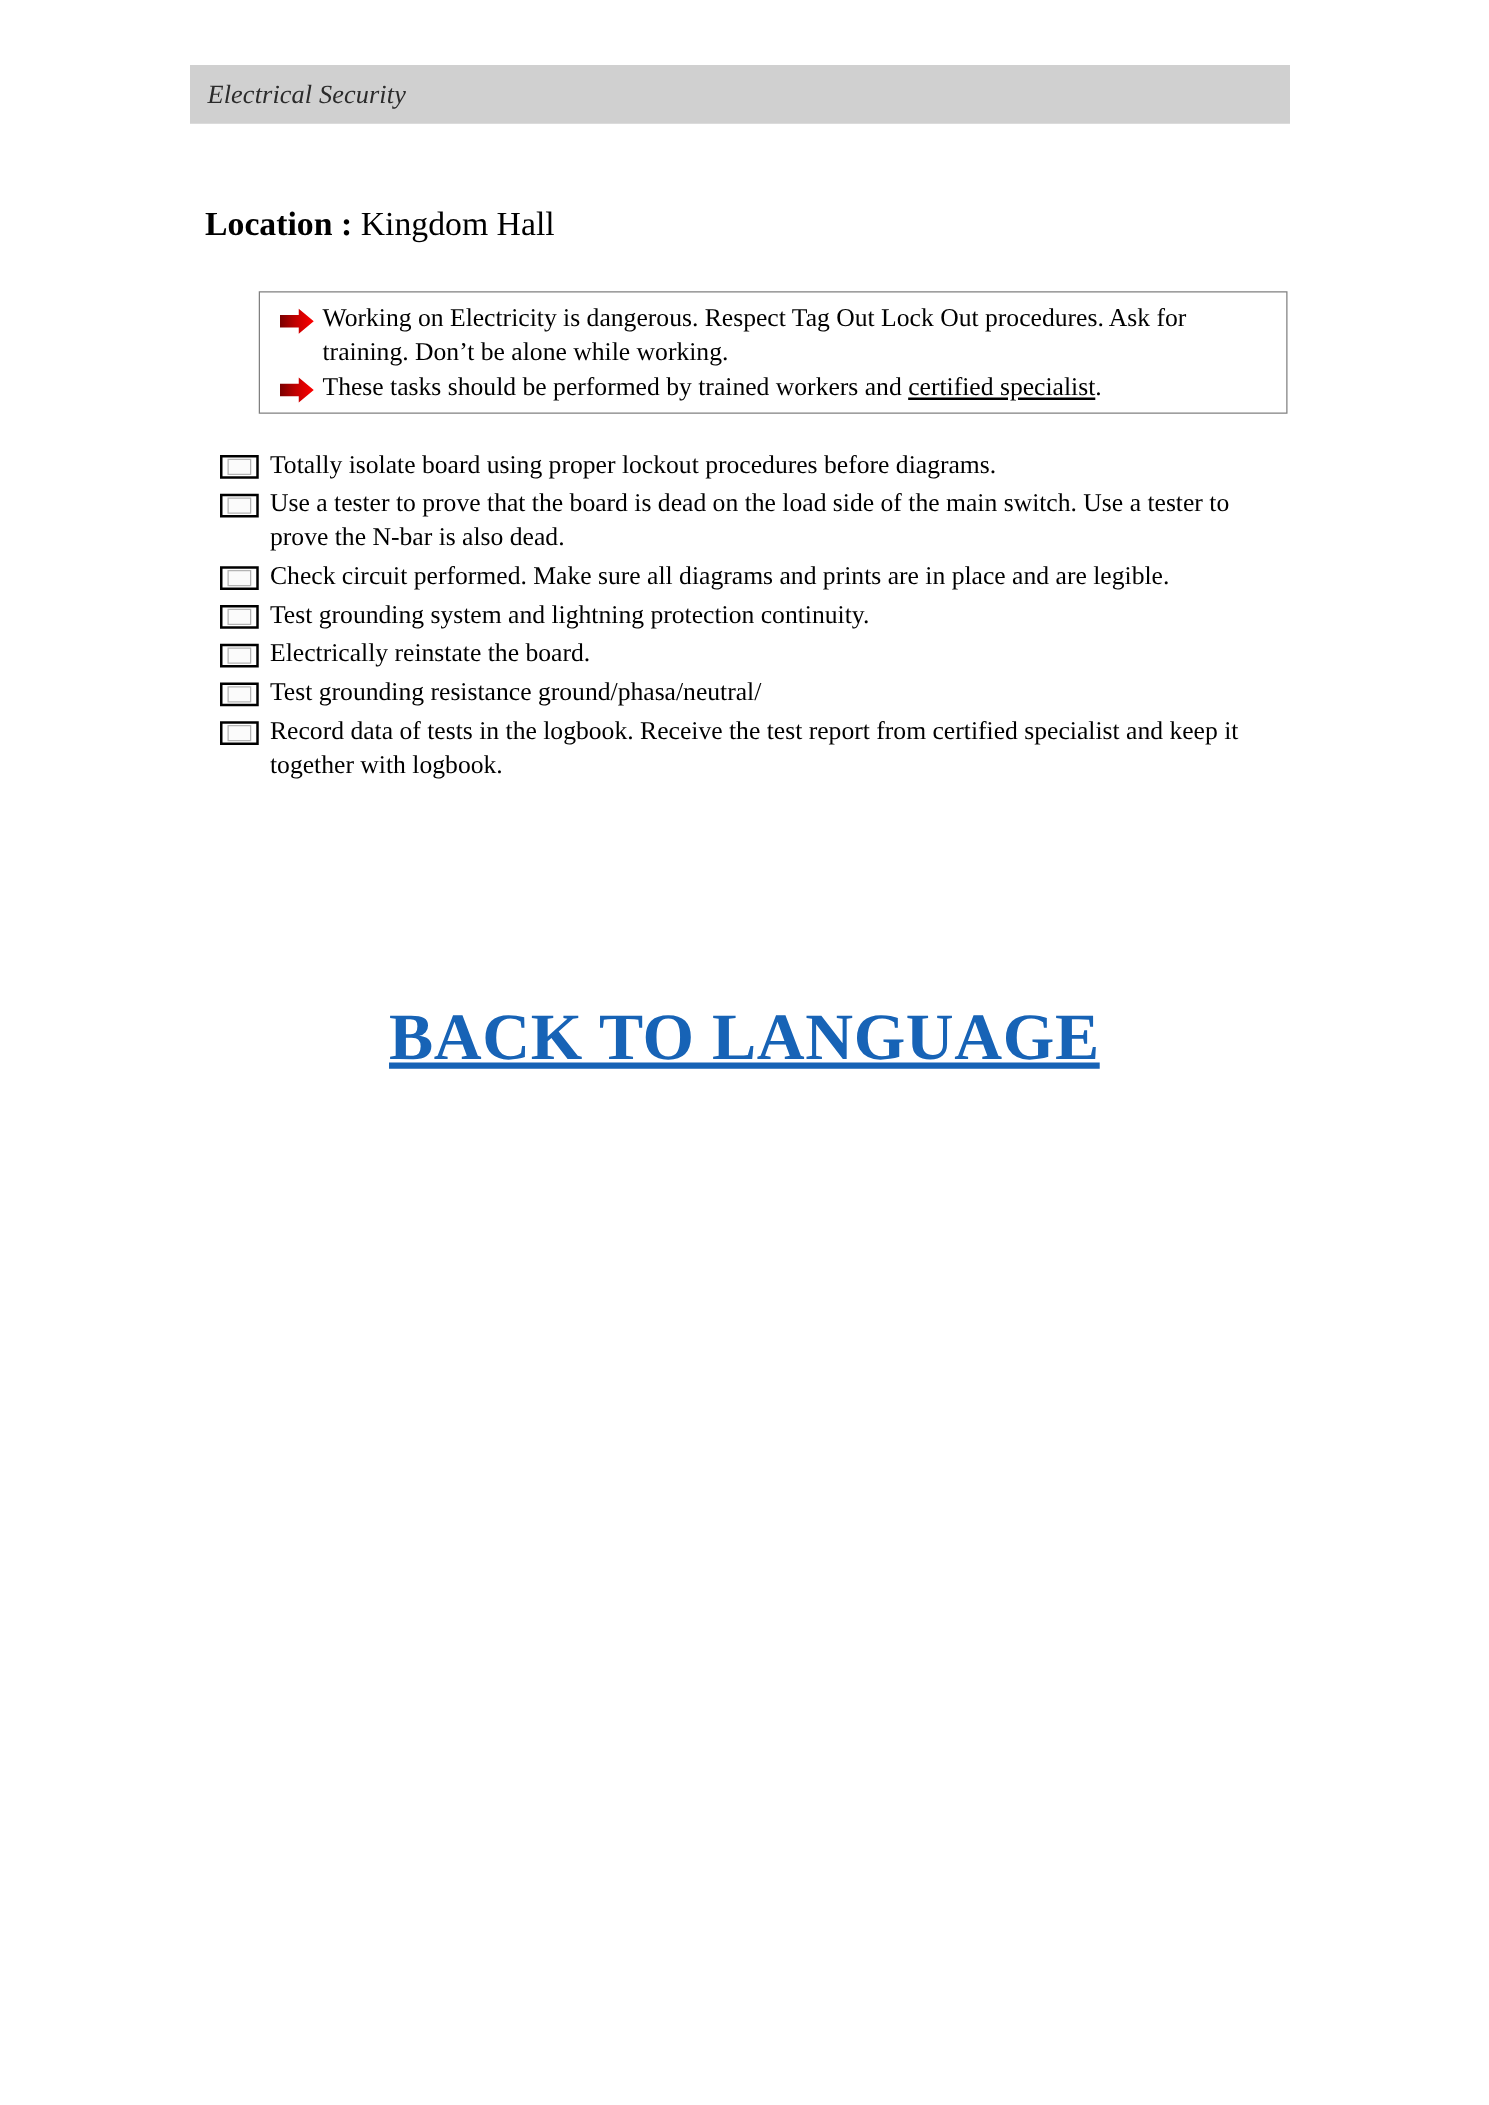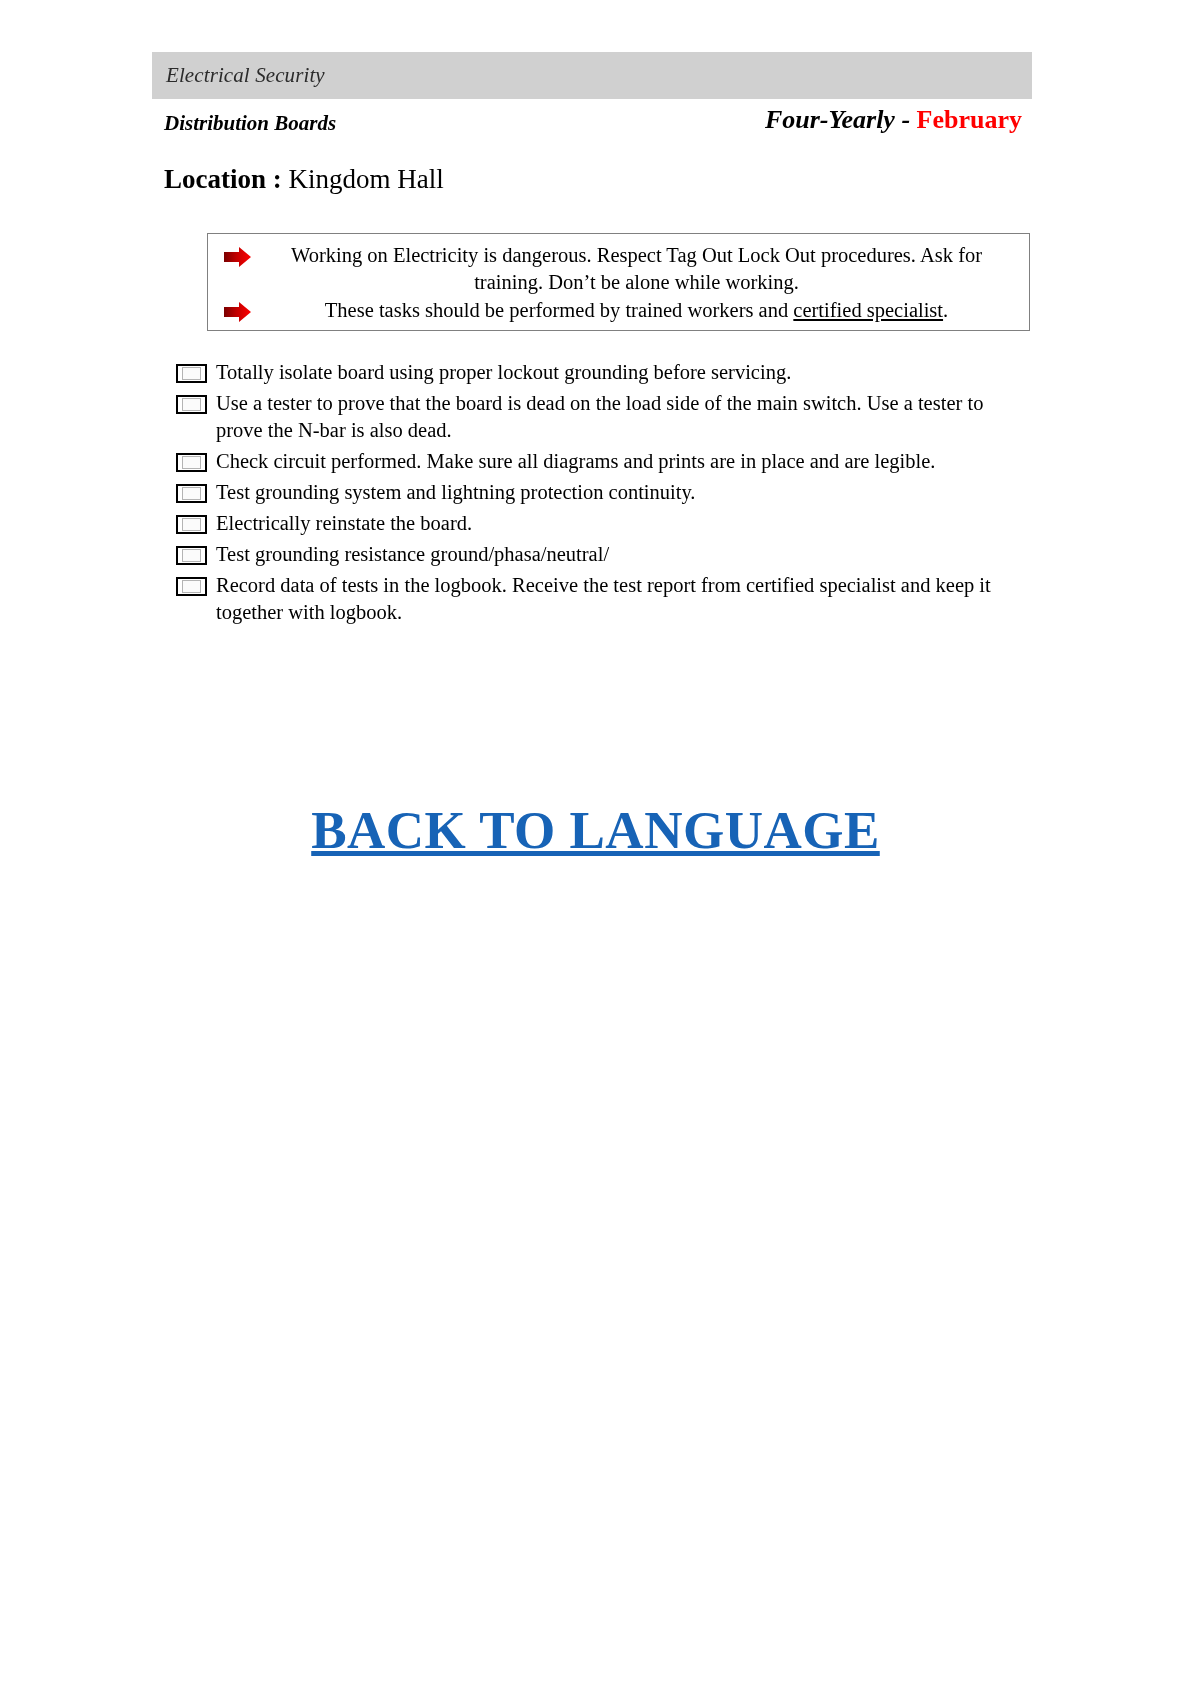--- a/index.html
+++ b/index.html
@@ -98,21 +98,20 @@
     width: 823px;
     box-sizing: border-box;
     border: 1px solid #808080;
     background: #ffffff;
     padding: 8px 14px 6px 14px;
   }
   .warning-line {
     display: flex;
     align-items: flex-start;
     margin-bottom: 2px;
-    text-align: center;
   }
   .warning-line:last-child {
     margin-bottom: 0;
   }
   .arrow-icon {
     flex: 0 0 auto;
     width: 30px;
     height: 22px;
     margin-top: 4px;
     margin-right: 6px;
@@ -192,26 +191,20 @@
 </style>
 </head>
 <body>
 
 <div class="page">
 
   <div class="header-band">
     <span class="header-band-title">Electrical Security</span>
   </div>
 
-  <div class="subheader">
-    <span class="subheader-left">Distribution Boards</span>
-    <span class="subheader-right">
-      <span>Four-Yearly - </span><span class="freq-red">February</span>
-    </span>
-  </div>
 
   <div class="location-row">
     <span class="location-label">Location :</span><span class="location-value"> Kingdom Hall</span>
   </div>
 
   <div class="warning-box">
 
     <div class="warning-line">
       <span class="arrow-icon">
         <svg width="30" height="22" viewBox="0 0 30 22" xmlns="http://www.w3.org/2000/svg">
@@ -243,21 +236,21 @@
       </span>
       <span class="warning-text"><span>These tasks should be performed by trained workers and </span><span class="u">certified specialist</span><span>.</span></span>
     </div>
 
   </div>
 
   <div class="checklist">
 
     <div class="check-item">
       <span class="checkbox"></span>
-      <span class="check-text">Totally isolate board using proper lockout grounding before servicing.</span>
+      <span class="check-text">Totally isolate board using proper lockout procedures before diagrams.</span>
     </div>
 
     <div class="check-item">
       <span class="checkbox"></span>
       <span class="check-text">Use a tester to prove that the board is dead on the load side of the main switch. Use a tester to prove the N-bar is also dead.</span>
     </div>
 
     <div class="check-item">
       <span class="checkbox"></span>
       <span class="check-text">Check circuit performed. Make sure all diagrams and prints are in place and are legible.</span>

